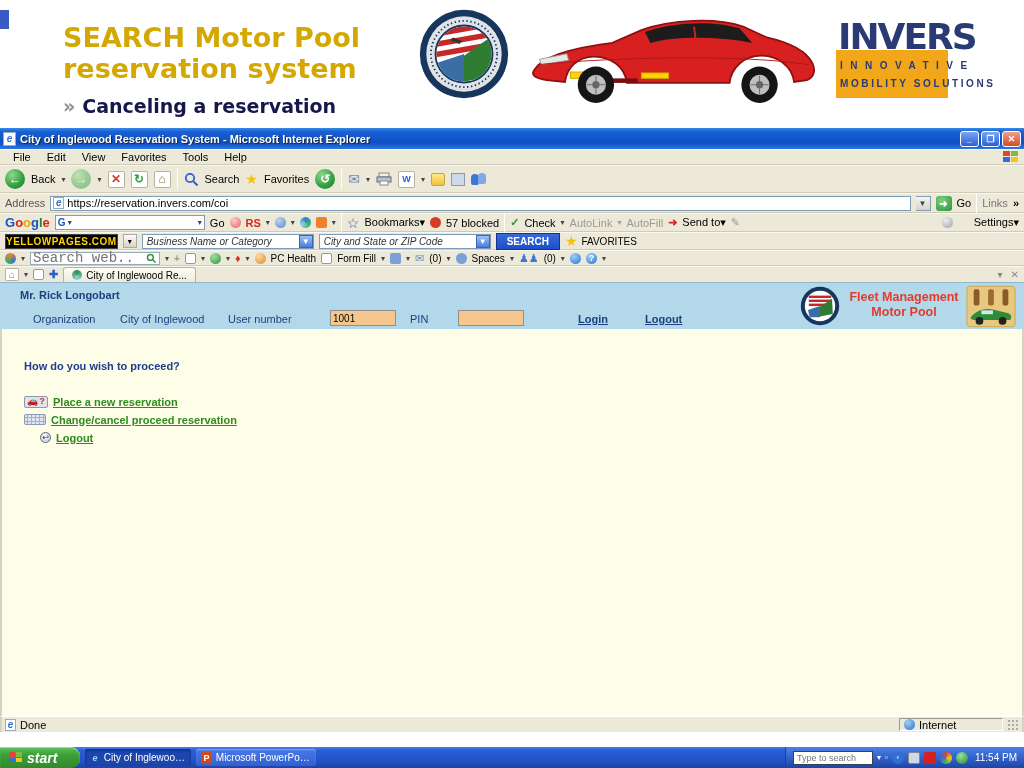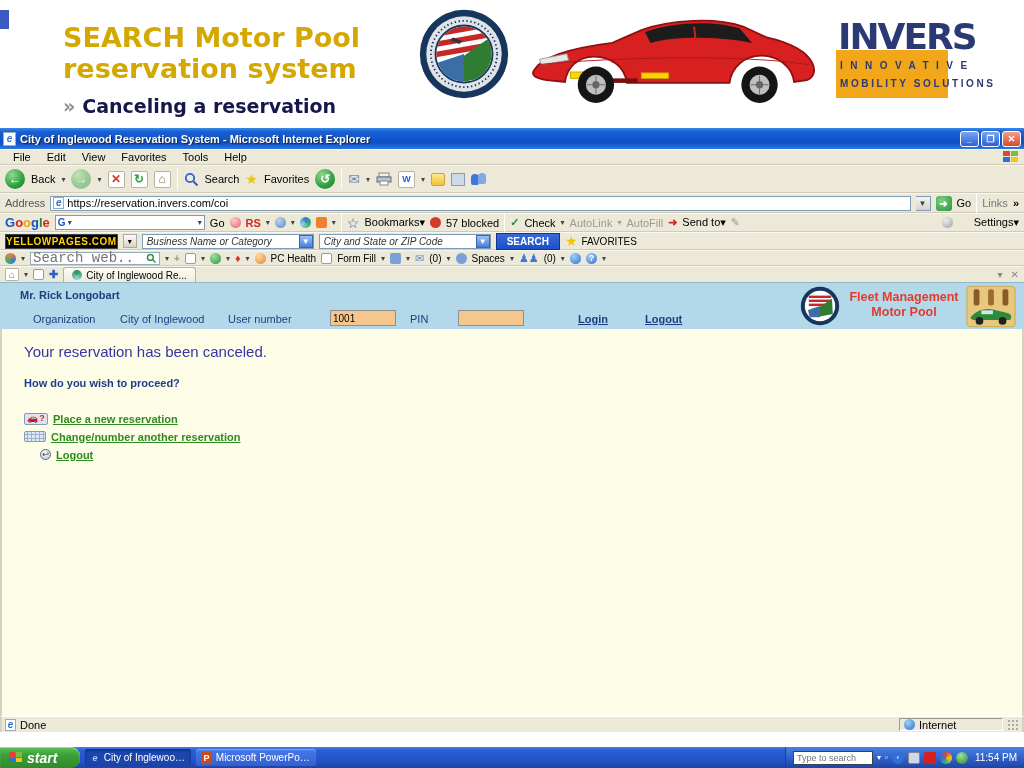--- a/index.html
+++ b/index.html
@@ -509,33 +509,32 @@
       <rect x="38" y="4" width="6" height="17" rx="2" fill="#8a5a2a"></rect>
       <path d="M6 32 Q14 23 28 25 L44 29 Q49 31 46 36 L8 36 Q3 35 6 32 Z" fill="#2e8b3a"></path>
       <rect x="16" y="26" width="12" height="4" fill="#cfe8f0"></rect>
       <circle cx="14" cy="37" r="4" fill="#222"></circle>
       <circle cx="38" cy="37" r="4" fill="#222"></circle>
     </svg>
   </div>
 
 
   <div class="content">
-    <div class="msg">Your reservation has been canceled.</div>
     <div class="question">How do you wish to proceed?</div>
     <div class="actions">
       <div class="action-row">
         <span class="ic-car">
             <span class="carg">🚗</span>
             <span class="q">?</span>
           </span>
         <span class="action-link">Place a new reservation</span>
       </div>
       <div class="action-row">
         <span class="ic-grid"></span>
-        <span class="action-link">Change/number another reservation</span>
+        <span class="action-link">Change/cancel proceed reservation</span>
       </div>
       <div class="action-row indent">
         <span class="ic-logout">↩</span>
         <span class="action-link">Logout</span>
       </div>
     </div>
   </div>
 
   <div class="statusbar">
     <span class="ie-page" style="width:11px;height:12px">e</span>

